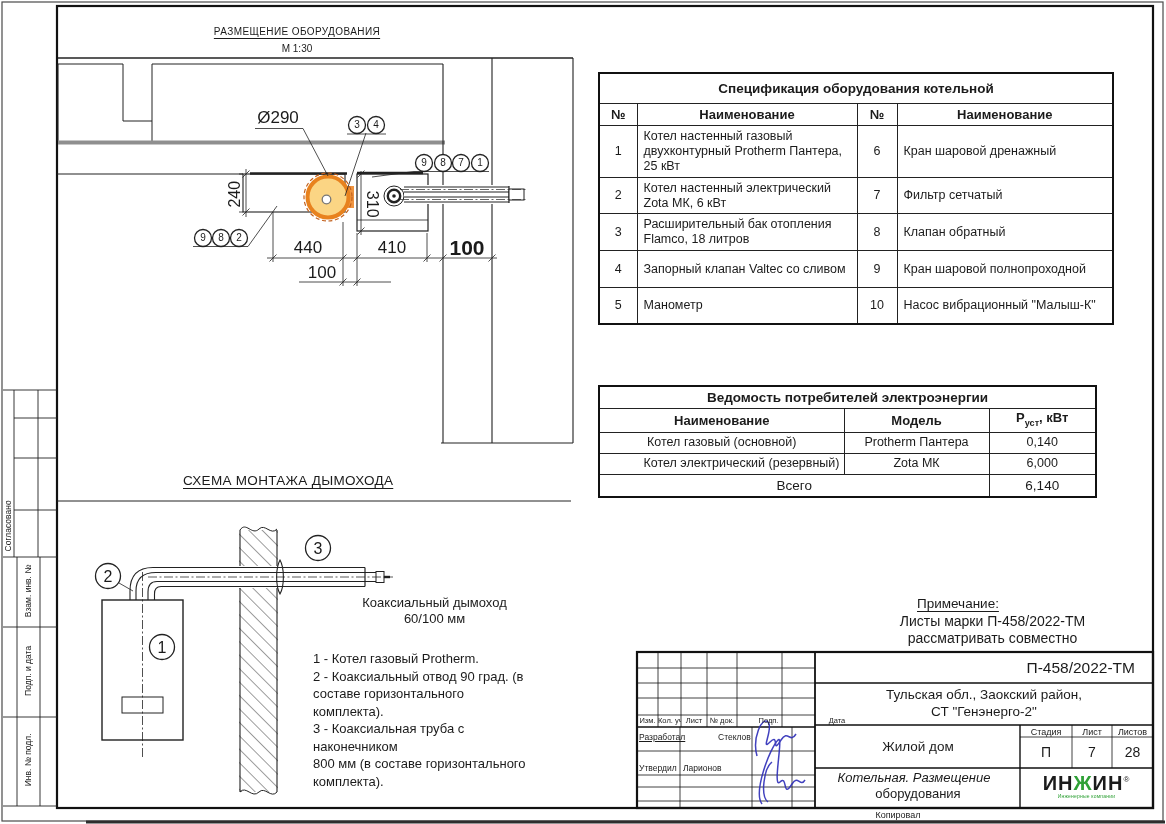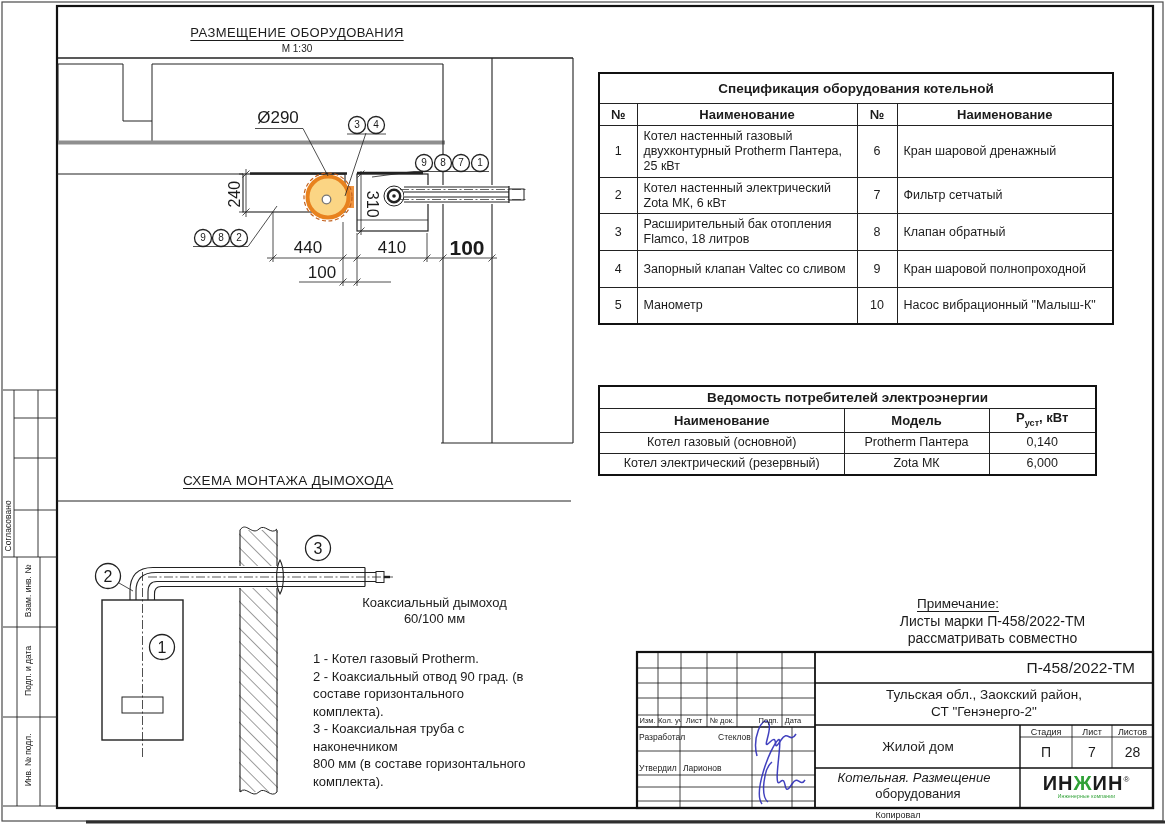--- a/index.html
+++ b/index.html
@@ -169,21 +169,21 @@
       <path d="M762,804 C753,792 770,748 778,740 C784,734 772,790 780,782 C788,774 782,800 792,784 C798,774 800,788 805,780"></path>
       <path d="M768,802 C760,796 764,768 772,762"></path>
     </g>
   </svg>
 
   <div class="txt ctr rot-ccw" style="left:-36.5px;top:521px;width:90px;font-size:8.5px;">Согласовано</div>
   <div class="txt ctr rot-ccw" style="left:-16.5px;top:586px;width:90px;font-size:8.5px;">Взам. инв. №</div>
   <div class="txt ctr rot-ccw" style="left:-16.5px;top:666px;width:90px;font-size:8.5px;">Подп. и дата</div>
   <div class="txt ctr rot-ccw" style="left:-16.5px;top:755px;width:90px;font-size:8.5px;">Инв. № подл.</div>
 
-  <div class="txt ctr und" style="left:187px;top:26px;width:220px;font-size:13px;letter-spacing:0.4px;">РАЗМЕЩЕНИЕ ОБОРУДОВАНИЯ</div>
+  <div class="txt ctr und" style="left:187px;top:26px;width:220px;font-size:10px;letter-spacing:0.4px;">РАЗМЕЩЕНИЕ ОБОРУДОВАНИЯ</div>
   <div class="txt ctr" style="left:187px;top:43px;width:220px;font-size:10px;">М 1:30</div>
   <div class="txt ctr" style="left:248px;top:108px;width:60px;font-size:17px;">Ø290</div>
   <div class="txt ctr rot-ccw" style="left:210px;top:185px;width:50px;font-size:16px;">240</div>
   <div class="txt ctr rot-cw" style="left:347px;top:195px;width:50px;font-size:16px;">310</div>
   <div class="txt ctr" style="left:283px;top:238px;width:50px;font-size:17px;">440</div>
   <div class="txt ctr" style="left:366px;top:238px;width:52px;font-size:17px;">410</div>
   <div class="txt ctr" style="left:441px;top:236px;width:52px;font-size:21px;font-weight:600;">100</div>
   <div class="txt ctr" style="left:296px;top:263px;width:52px;font-size:17px;">100</div>
 
   <div class="txt ctr" style="left:347px;top:119px;width:20px;font-size:10px;">3</div>
@@ -280,23 +280,27 @@
         <td class="thead" style="height:18px;">Наименование</td>
         <td class="thead">Модель</td>
         <td class="thead"><span>Р</span><sub>уст</sub><span>, кВт</span></td>
       </tr>
       <tr>
         <td class="cellc" style="height:18px;">Котел газовый (основной)</td>
         <td class="cellc">Protherm Пантера</td>
         <td class="cellc">0,140</td>
       </tr>
       <tr>
-        <td class="cellc" style="height:18px;">Котел электрический (резервный)</td>
+        <td class="cellc" style="height:18px;text-align:right;">Котел электрический (резервный)</td>
         <td class="cellc">Zota МК</td>
         <td class="cellc">6,000</td>
+      </tr>
+      <tr>
+        <td class="cellc" colspan="2" style="height:19px;font-size:13.5px;">Всего</td>
+        <td class="cellc" style="font-size:13.5px;">6,140</td>
       </tr>
     </tbody>
       </table>
   </div>
 
   <div class="txt rgt" style="left:833px;top:659px;width:302px;font-size:15.5px;">П-458/2022-ТМ</div>
   <div class="txt ctr" style="left:820px;top:687px;width:328px;font-size:13.5px;">Тульская обл., Заокский район,</div>
   <div class="txt ctr" style="left:820px;top:704px;width:328px;font-size:13.5px;">СТ "Генэнерго-2"</div>
   <div class="txt ctr" style="left:818px;top:739px;width:200px;font-size:13.5px;">Жилой дом</div>
   <div class="txt ctr" style="left:1020px;top:727px;width:52px;font-size:9px;">Стадия</div>
@@ -306,23 +310,23 @@
   <div class="txt ctr" style="left:1072px;top:744px;width:40px;font-size:14px;">7</div>
   <div class="txt ctr" style="left:1112px;top:744px;width:41px;font-size:14px;">28</div>
   <div class="txt ctr" style="left:814px;top:771px;width:200px;font-size:13px;font-style:italic;">Котельная. Размещение</div>
   <div class="txt ctr" style="left:818px;top:787px;width:200px;font-size:13px;">оборудования</div>
 
   <div class="txt ctr" style="left:637px;top:717px;width:21px;font-size:7.5px;overflow:hidden;">Изм.</div>
   <div class="txt ctr" style="left:658px;top:717px;width:23px;font-size:7.5px;overflow:hidden;">Кол. уч.</div>
   <div class="txt ctr" style="left:681px;top:717px;width:26px;font-size:7.5px;overflow:hidden;">Лист</div>
   <div class="txt ctr" style="left:707px;top:717px;width:30px;font-size:7.5px;overflow:hidden;">№ док.</div>
   <div class="txt ctr" style="left:737px;top:717px;width:63px;font-size:7.5px;">Подп.</div>
-  <div class="txt ctr" style="left:782px;top:717px;width:22px;font-size:7.5px;">Дата</div>
-
-  <div class="txt" style="left:639px;top:733px;font-size:8.5px;">Разработал</div>
+  <div class="txt ctr" style="left:782px;top:717px;width:22px;font-size:7.5px;padding-left:44px;">Дата</div>
+
+  <div class="txt" style="left:639px;top:733px;font-size:8.5px;text-decoration:underline;">Разработал</div>
   <div class="txt" style="left:683px;top:733px;font-size:8.5px;margin-left:35px;">Стеклов</div>
   <div class="txt" style="left:639px;top:764px;font-size:8.5px;">Утвердил</div>
   <div class="txt" style="left:683px;top:764px;font-size:8.5px;">Ларионов</div>
 
   <div class="txt ctr" style="left:1022px;top:770px;width:129px;">
     <div class="logo1"><span>ИН</span><span class="logo-green">Ж</span><span>ИН</span><span class="reg">®</span></div>
     <div class="logo-sub">Инженерные компании</div>
   </div>
 
   <div class="txt ctr" style="left:838px;top:810px;width:120px;font-size:9px;">Копировал</div>

